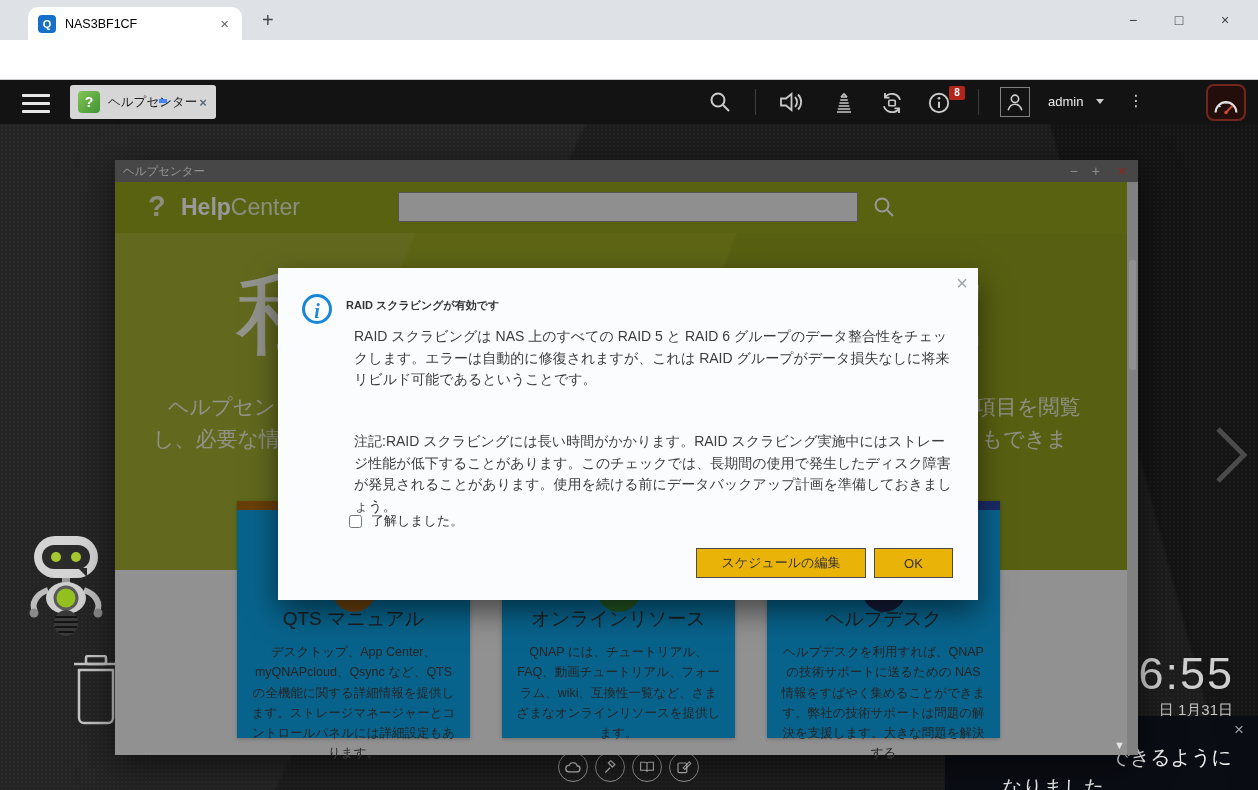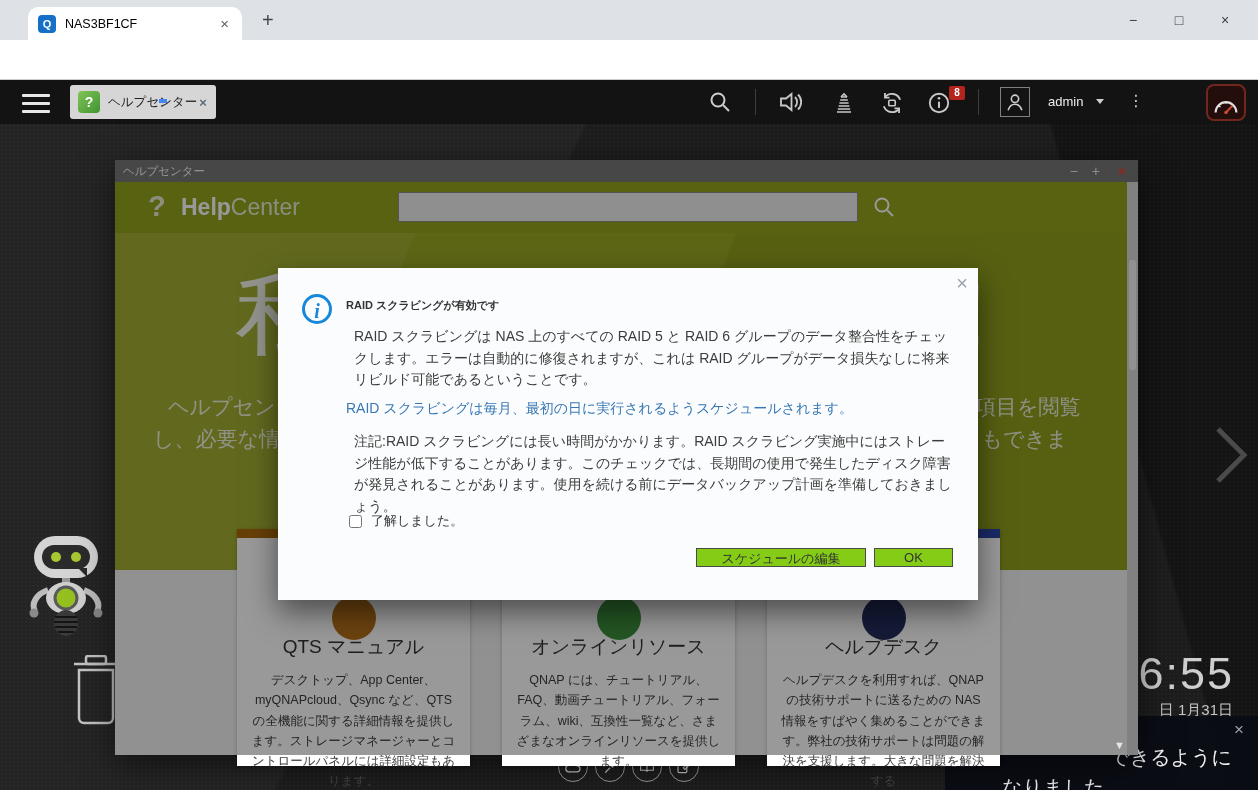--- a/index.html
+++ b/index.html
@@ -82,38 +82,38 @@
   .logo-text span{font-weight:normal;color:rgba(255,255,255,0.8);}
   .hsearch{position:absolute;left:283px;top:10px;width:460px;height:30px;background:#efefef;border:1px solid #8d8d8d;padding:0 10px;font-size:14px;color:#333;outline:none;}
   .hmag{position:absolute;left:757px;top:13px;cursor:pointer;}
   .banner{position:absolute;left:0;top:73px;width:1012px;height:337px;background:
      linear-gradient(112deg,rgba(255,255,255,0.09) 0 26%,rgba(255,255,255,0.02) 26.3% 54%,rgba(0,0,0,0.05) 54.3%),#9aa81f;overflow:hidden;}
   .hero-big{position:absolute;top:38px;font-size:88px;line-height:1;color:rgba(255,255,255,0.9);font-weight:500;}
   .hero-sub{position:absolute;font-size:21px;color:rgba(255,255,255,0.85);white-space:nowrap;}
   .contentbg{position:absolute;left:0;top:410px;width:1012px;height:185px;background:#f2f2f2;}
   .scrolltrack{position:absolute;right:0;top:22px;width:11px;height:573px;background:#d8d8d8;}
   .scrollthumb{position:absolute;right:2px;top:78px;width:7px;height:110px;background:#f2f2f2;border-radius:3px;cursor:pointer;}
-  .card{position:absolute;top:369px;width:233px;height:237px;background:#ffffff;border-top:9px solid #999;box-shadow:0 1px 4px rgba(0,0,0,0.25);cursor:pointer;}
+  .card{position:absolute;top:341px;width:233px;height:237px;background:#0ea5e9;border-top:9px solid #999;box-shadow:0 1px 4px rgba(0,0,0,0.25);cursor:pointer;}
   .card .badge{position:absolute;left:50%;top:58px;transform:translateX(-50%);width:44px;height:44px;border-radius:50%;}
   .card h3{position:absolute;left:0;top:96px;width:100%;margin:0;text-align:center;font-size:19px;font-weight:normal;color:#333;}
   .card p{position:absolute;left:12px;top:132px;width:209px;margin:0;text-align:center;font-size:12.5px;line-height:1.62;color:#3d3d3d;}
   .dimover{position:absolute;left:0;top:0;width:100%;height:100%;background:rgba(0,0,0,0.40);z-index:50;}
   .scrolldown{position:absolute;right:13px;bottom:4px;font-size:11px;color:#e4e4e4;z-index:60;cursor:pointer;}
 
   
   #dialog{position:absolute;left:278px;top:268px;width:700px;height:332px;background:#fbfcfd;box-shadow:0 12px 28px rgba(0,0,0,0.5);z-index:100;}
   .dlgclose{position:absolute;right:10px;top:4px;font-size:20px;color:#9aa3ab;font-weight:300;cursor:pointer;}
   .infocirc{position:absolute;left:24px;top:26px;width:30px;height:30px;border:3px solid #1687d9;border-radius:50%;color:#1687d9;font-family:"Liberation Serif","DejaVu Serif",serif;font-style:italic;font-weight:bold;font-size:20px;text-align:center;line-height:28px;}
   .dlgtitle{position:absolute;left:68px;top:30px;font-size:11px;font-weight:600;color:#333;}
   .dlgtext{position:absolute;left:68px;width:598px;font-size:14px;line-height:1.55;color:#3c3c3c;margin:8px;}
   .dlglink{position:absolute;left:68px;top:132px;font-size:14px;color:#3878b4;margin:0;}
   .chkrow{position:absolute;left:71px;top:244px;display:flex;align-items:center;}
   .chkrow input{width:13px;height:13px;margin:0 9px 0 0;cursor:pointer;}
   .chkrow label{font-size:13px;color:#333;cursor:pointer;}
-  .dlgbtn{position:absolute;top:280px;height:19px;background:#84cc16;border:1px solid #4a4a4a;font-size:13px;color:#333;cursor:pointer;}
+  .dlgbtn{position:absolute;top:280px;height:30px;background:#eab308;border:1px solid #4a4a4a;font-size:13px;color:#333;cursor:pointer;}
   .btn-edit{left:418px;width:170px;}
   .btn-ok{left:596px;width:79px;}
 </style>
 </head>
 <body>
 
 <div id="screen">
 
   <div id="tabstrip">
     <div class="btab">
@@ -324,21 +324,20 @@
 
     <div class="dimover"></div>
     <div class="scrolldown">▼</div>
   </div>
 
   <div id="dialog">
     <div class="dlgclose">×</div>
     <div class="infocirc">i</div>
     <div class="dlgtitle">RAID スクラビングが有効です</div>
     <p class="dlgtext" style="top:50px;">RAID スクラビングは NAS 上のすべての RAID 5 と RAID 6 グループのデータ整合性をチェックします。エラーは自動的に修復されますが、これは RAID グループがデータ損失なしに将来リビルド可能であるということです。</p>
-    <p class="dlglink">RAID スクラビングは毎月、最初の日に実行されるようスケジュールされます。</p>
     <p class="dlgtext" style="top:155px;">注記:RAID スクラビングには長い時間がかかります。RAID スクラビング実施中にはストレージ性能が低下することがあります。このチェックでは、長期間の使用で発生したディスク障害が発見されることがあります。使用を続ける前にデータバックアップ計画を準備しておきましょう。</p>
     <div class="chkrow">
       <input type="checkbox" id="ackchk" style="">
       <label for="ackchk">了解しました。</label>
     </div>
     <button class="dlgbtn btn-edit">スケジュールの編集</button>
     <button class="dlgbtn btn-ok">OK</button>
   </div>
 
 </div>

